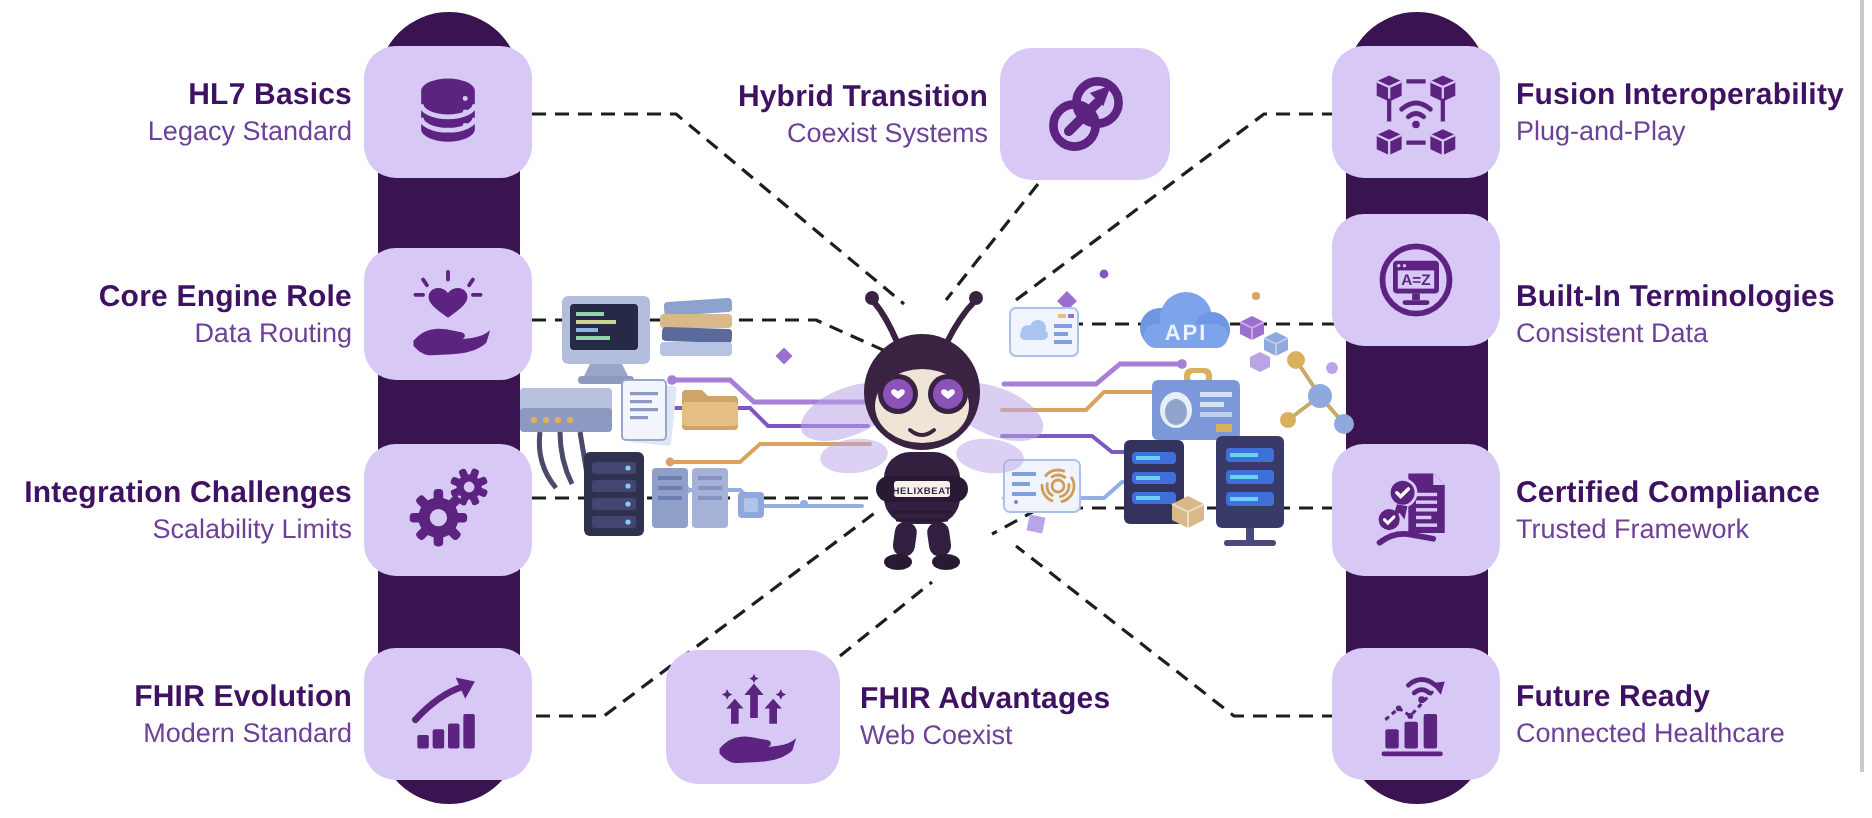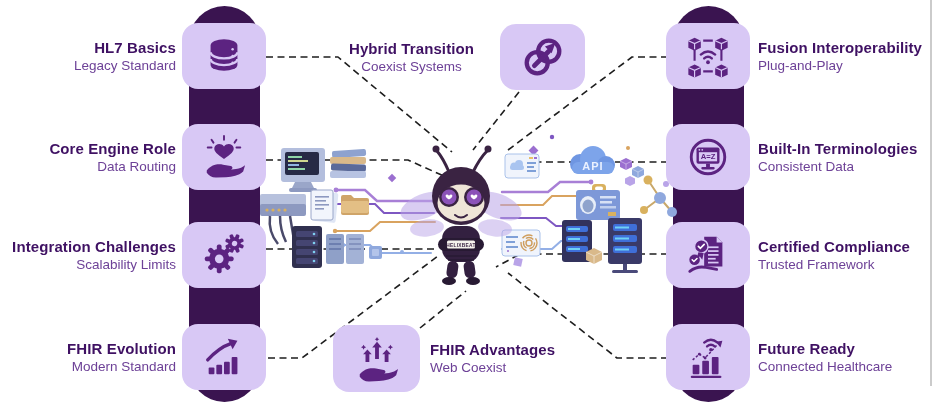--- a/index.html
+++ b/index.html
@@ -310,21 +310,21 @@
   </div>
 
   <div class="tile" style="left:500px;top:24px;width:85px;">
     <svg viewBox="0 0 48 48">
       <circle cx="18" cy="30" r="11" stroke="#5c2381" stroke-width="4.5" fill="none"></circle>
       <circle cx="30" cy="18" r="11" stroke="#5c2381" stroke-width="4.5" fill="none"></circle>
       <path d="M15 33 L30 18" stroke="#5c2381" stroke-width="5" stroke-linecap="round"></path>
       <path d="M26 13 l11 -4 -4 11 z" fill="#5c2381"></path>
     </svg>
   </div>
-  <div class="ftext" style="right:442px;width:165px;text-align:center;top:39px;">
+  <div class="ftext" style="right:442px;width:165px;text-align:right;top:39px;">
     <div class="title">Hybrid Transition</div>
     <div class="subtitle">Coexist Systems</div>
   </div>
 
   <div class="tile" style="left:333px;top:325px;width:87px;height:67px;">
     <svg viewBox="0 0 48 48">
       <path d="M24 6 l5 6 h-3 v12 h-4 V12 h-3 z" fill="#5c2381"></path>
       <path d="M14 14 l4.5 5 h-2.5 v8 h-4 v-8 h-2.5 z" fill="#5c2381"></path>
       <path d="M34 14 l4.5 5 h-2.5 v8 h-4 v-8 h-2.5 z" fill="#5c2381"></path>
       <path d="M10 9 l.9 1.8 1.8 .9 -1.8 .9 -.9 1.8 -.9 -1.8 -1.8 -.9 1.8 -.9 z" fill="#5c2381"></path>
@@ -362,21 +362,21 @@
       <path d="M16.5 22.5 q7.5 -6.5 15 0" stroke="#5c2381" stroke-width="2.5" fill="none" stroke-linecap="round"></path>
       <path d="M20 26.5 q4 -3.5 8 0" stroke="#5c2381" stroke-width="2.5" fill="none" stroke-linecap="round"></path>
       <circle cx="24" cy="30.5" r="2" fill="#5c2381"></circle>
     </svg>
   </div>
   <div class="ftext rtext" style="top:38px;">
     <div class="title">Fusion Interoperability</div>
     <div class="subtitle">Plug-and-Play</div>
   </div>
 
-  <div class="tile" style="left:666px;top:124px;">
+  <div class="tile" style="left:666px;top:107px;">
     <svg viewBox="0 0 48 48">
       <circle cx="24" cy="24" r="17.5" stroke="#5c2381" stroke-width="3" fill="none"></circle>
       <rect x="12" y="14" width="24" height="17" rx="2" fill="#5c2381"></rect>
       <circle cx="15" cy="16.5" r=".9" fill="#d8c8f5"></circle>
         <circle cx="18" cy="16.5" r=".9" fill="#d8c8f5"></circle>
       <rect x="14.5" y="19" width="19" height="9.5" fill="#d8c8f5"></rect>
       <text x="24" y="26.5" font-size="8" font-weight="bold" text-anchor="middle" fill="#5c2381">A=Z</text>
       <rect x="22" y="31" width="4" height="3.5" fill="#5c2381"></rect>
       <rect x="17" y="34.5" width="14" height="2.5" rx="1.2" fill="#5c2381"></rect>
     </svg>

